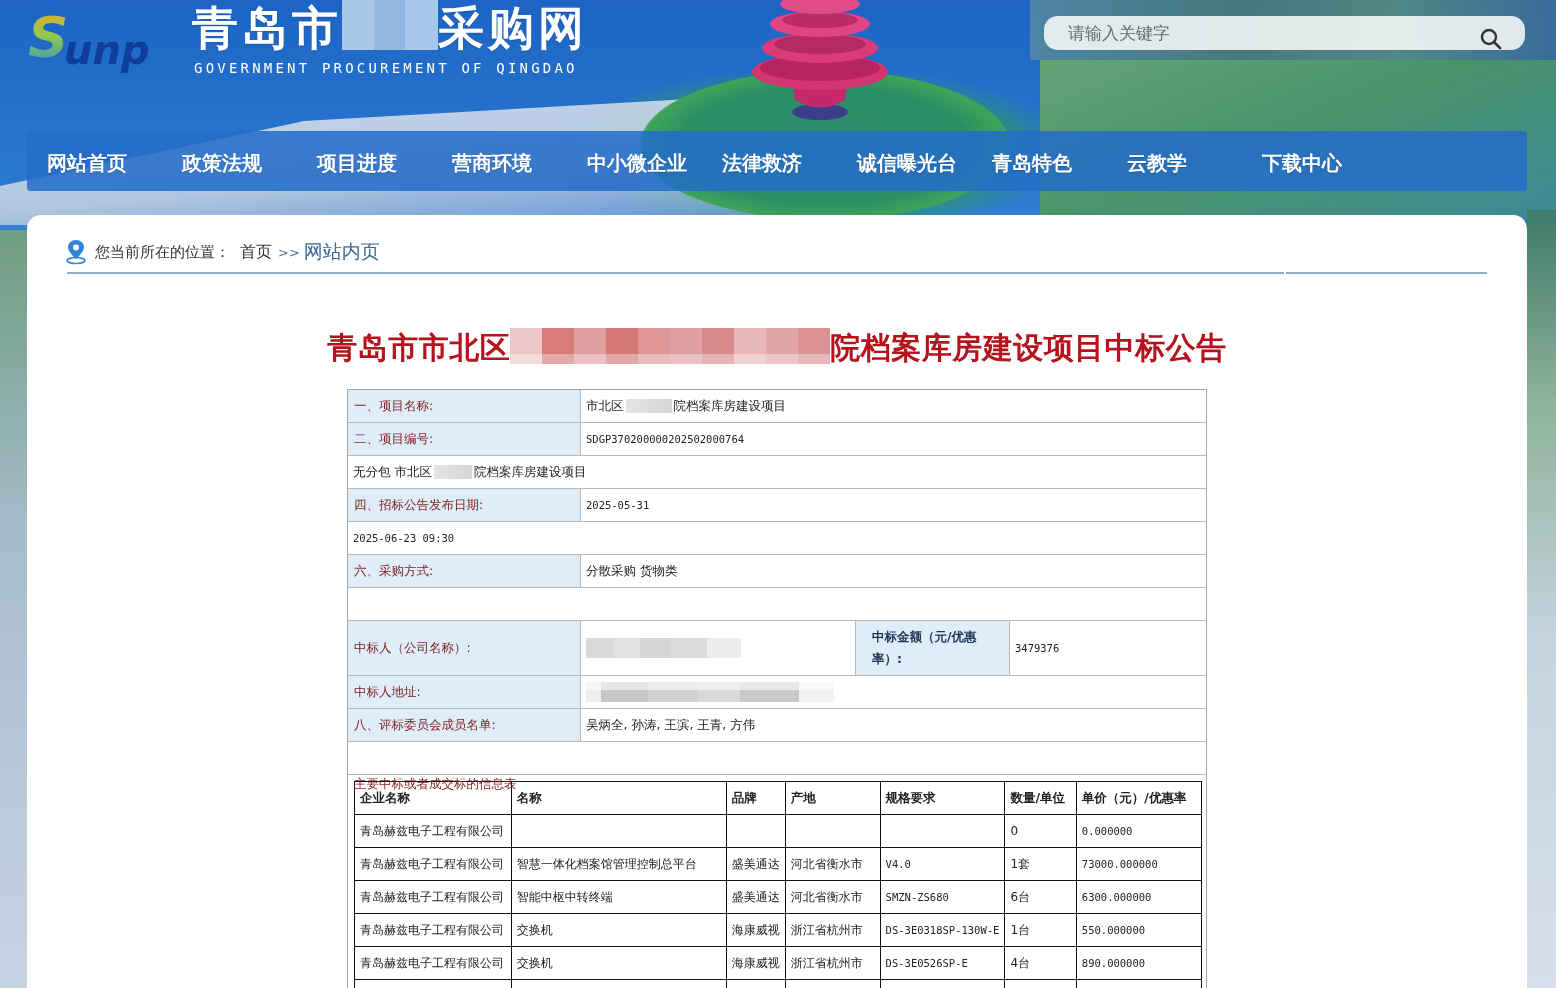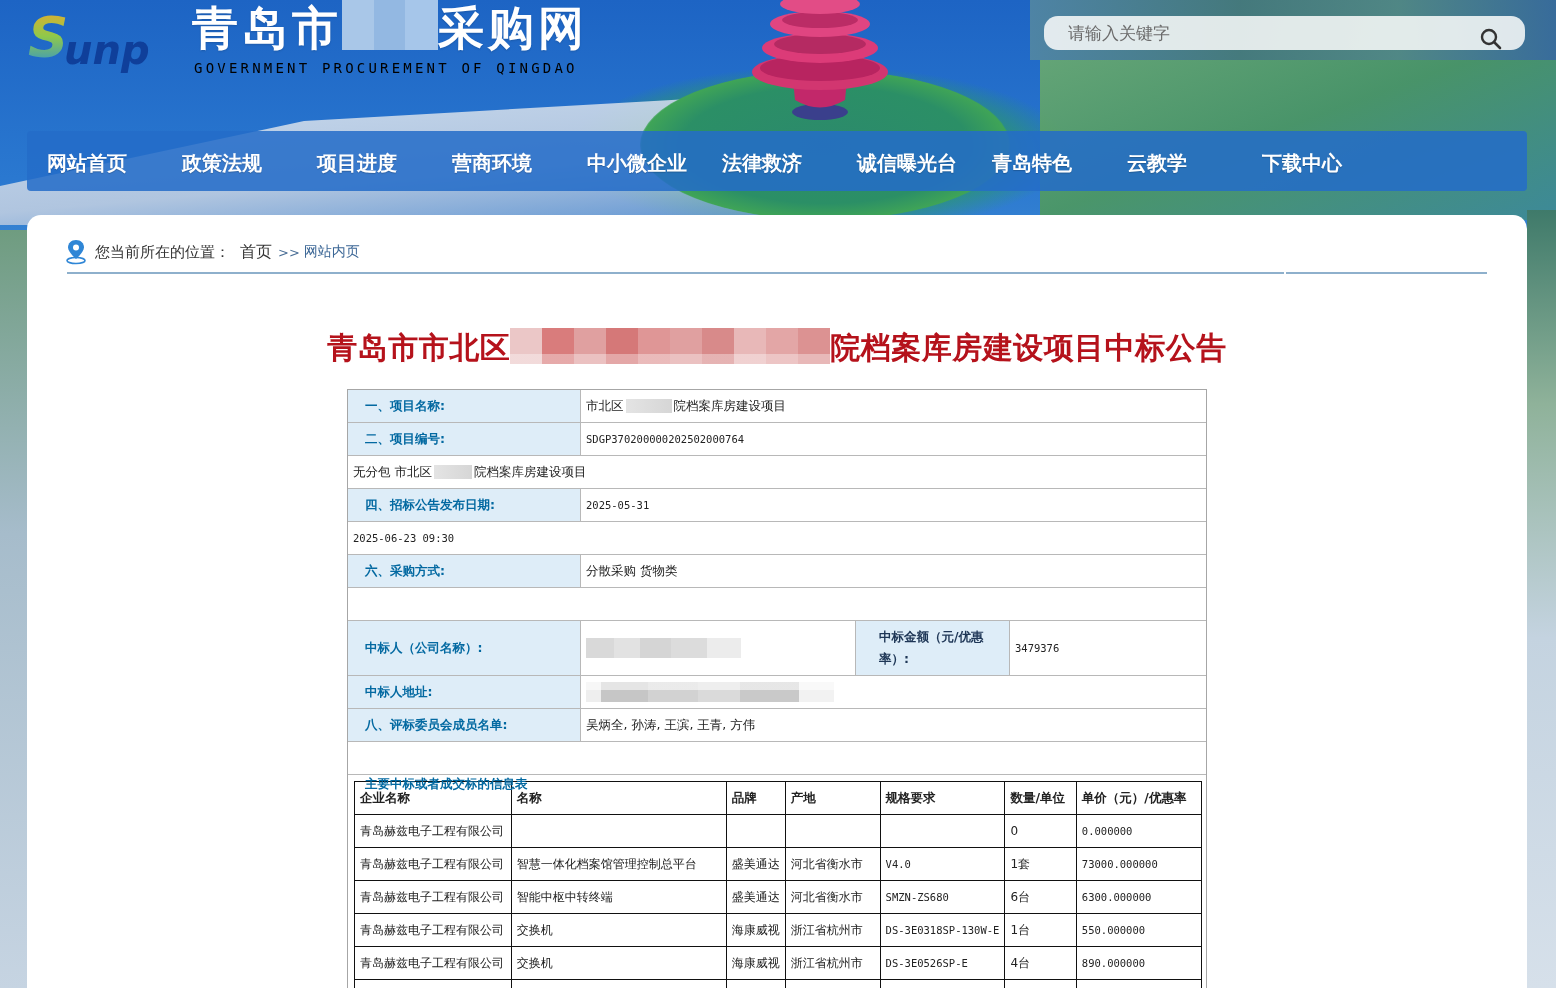--- a/index.html
+++ b/index.html
@@ -61,21 +61,21 @@
     text-shadow: 0 1px 2px rgba(0,0,0,0.15);
     white-space: nowrap;
   }
   .site-title .redact {
     display: inline-block; width: 96px; height: 52px; vertical-align: -6px;
     background: linear-gradient(90deg, #a9c7e8 0 33%, #93b8e2 33% 66%, #a6c6ea 66% 100%);
   }
   .site-subtitle {
     position: absolute; left: 194px; top: 60px;
     font-family: "DejaVu Sans Mono", monospace;
-    font-size: 14px; color: #000000; letter-spacing: 3.2px;
+    font-size: 14px; color: #ffffff; letter-spacing: 3.2px;
     white-space: nowrap;
   }
   .search-box {
     position: absolute; left: 1044px; top: 16px; width: 481px; height: 34px;
     border-radius: 14px;
     background: rgba(250,252,250,0.86);
     display: flex; align-items: center;
   }
   .search-box input {
     border: none; outline: none; background: transparent;
@@ -107,21 +107,21 @@
     background: #ffffff; border-radius: 14px 14px 0 0;
   }
   .breadcrumb {
     position: absolute; left: 38px; top: 24px; height: 26px;
     display: flex; align-items: center; white-space: nowrap;
   }
   .breadcrumb .pin { width: 22px; height: 26px; margin-right: 8px; }
   .breadcrumb .lbl { font-size: 15px; color: #333; }
   .breadcrumb .home { font-size: 16px; color: #333; margin-left: 10px; cursor: pointer; }
   .breadcrumb .sep { font-size: 13px; color: #4a6e96; margin: 0 4px 0 6px; }
-  .breadcrumb .cur { font-size: 14px; color: #3c6796; cursor: pointer; }
+  .breadcrumb .cur { font-size: 19px; color: #3c6796; cursor: pointer; }
   .crumb-line {
     position: absolute; left: 40px; top: 57px; width: 1420px; height: 2px;
     background: #8eb0cc;
   }
   .crumb-line .gap { position: absolute; left: 1217px; top: 0; width: 2px; height: 2px; background: #fff; }
 
   .doc-title {
     position: absolute; left: 0; top: 113px; width: 1500px; text-align: center;
     font-weight: bold; font-size: 30px; color: #b5121b; white-space: nowrap;
     letter-spacing: 0.5px;
@@ -135,33 +135,33 @@
 
   
   .info {
     position: absolute; left: 320px; top: 174px; width: 860px;
     border: 1px solid #a6a6a6; border-collapse: collapse;
     font-size: 12px; color: #222;
   }
   .info-row { display: flex; border-bottom: 1px solid #b8b8b8; height: 33px; }
   .info-row .k {
     width: 233px; background: #deedf8; border-right: 1px solid #b8b8b8;
-    display: flex; align-items: center; padding-left: 17px;
-    font-weight: bold; color: #0369a1; font-size: 12.5px; white-space: nowrap;
+    display: flex; align-items: center; padding-left: 6px;
+    font-weight: normal; color: #7f1d1d; font-size: 12.5px; white-space: nowrap;
   }
   .info-row .v {
     flex: 1; display: flex; align-items: center; padding-left: 5px;
     font-size: 12.5px; color: #222; white-space: nowrap; background: #fff;
   }
   .info-row .v.mono { font-family: "DejaVu Sans Mono", monospace; font-size: 10.5px; }
   .info-row.full .k { width: 100%; border-right: none; margin-top: 42px; }
   .info-row.tall { height: 55px; }
   .info-row .k2 {
     width: 155px; background: #deedf8; border-right: 1px solid #b8b8b8; border-left: 1px solid #b8b8b8;
-    display: flex; align-items: center; padding: 0 23px;
+    display: flex; align-items: center; padding: 0 16px;
     font-weight: bold; color: #1e3656; font-size: 12.5px; line-height: 22px;
   }
   .info-row .v.short { flex: 0 0 274px; }
   .blur-a {
     display: inline-block; width: 46px; height: 14px; margin: 0 2px;
     background: linear-gradient(90deg, #e4e4e4, #d6d6d6);
   }
   .blur-name {
     display: inline-block; width: 155px; height: 20px;
     background: linear-gradient(90deg, #d9d9d9 0 18%, #e2e2e2 18% 35%, #d5d5d5 35% 55%, #dcdcdc 55% 78%, #ececec 78% 100%);

